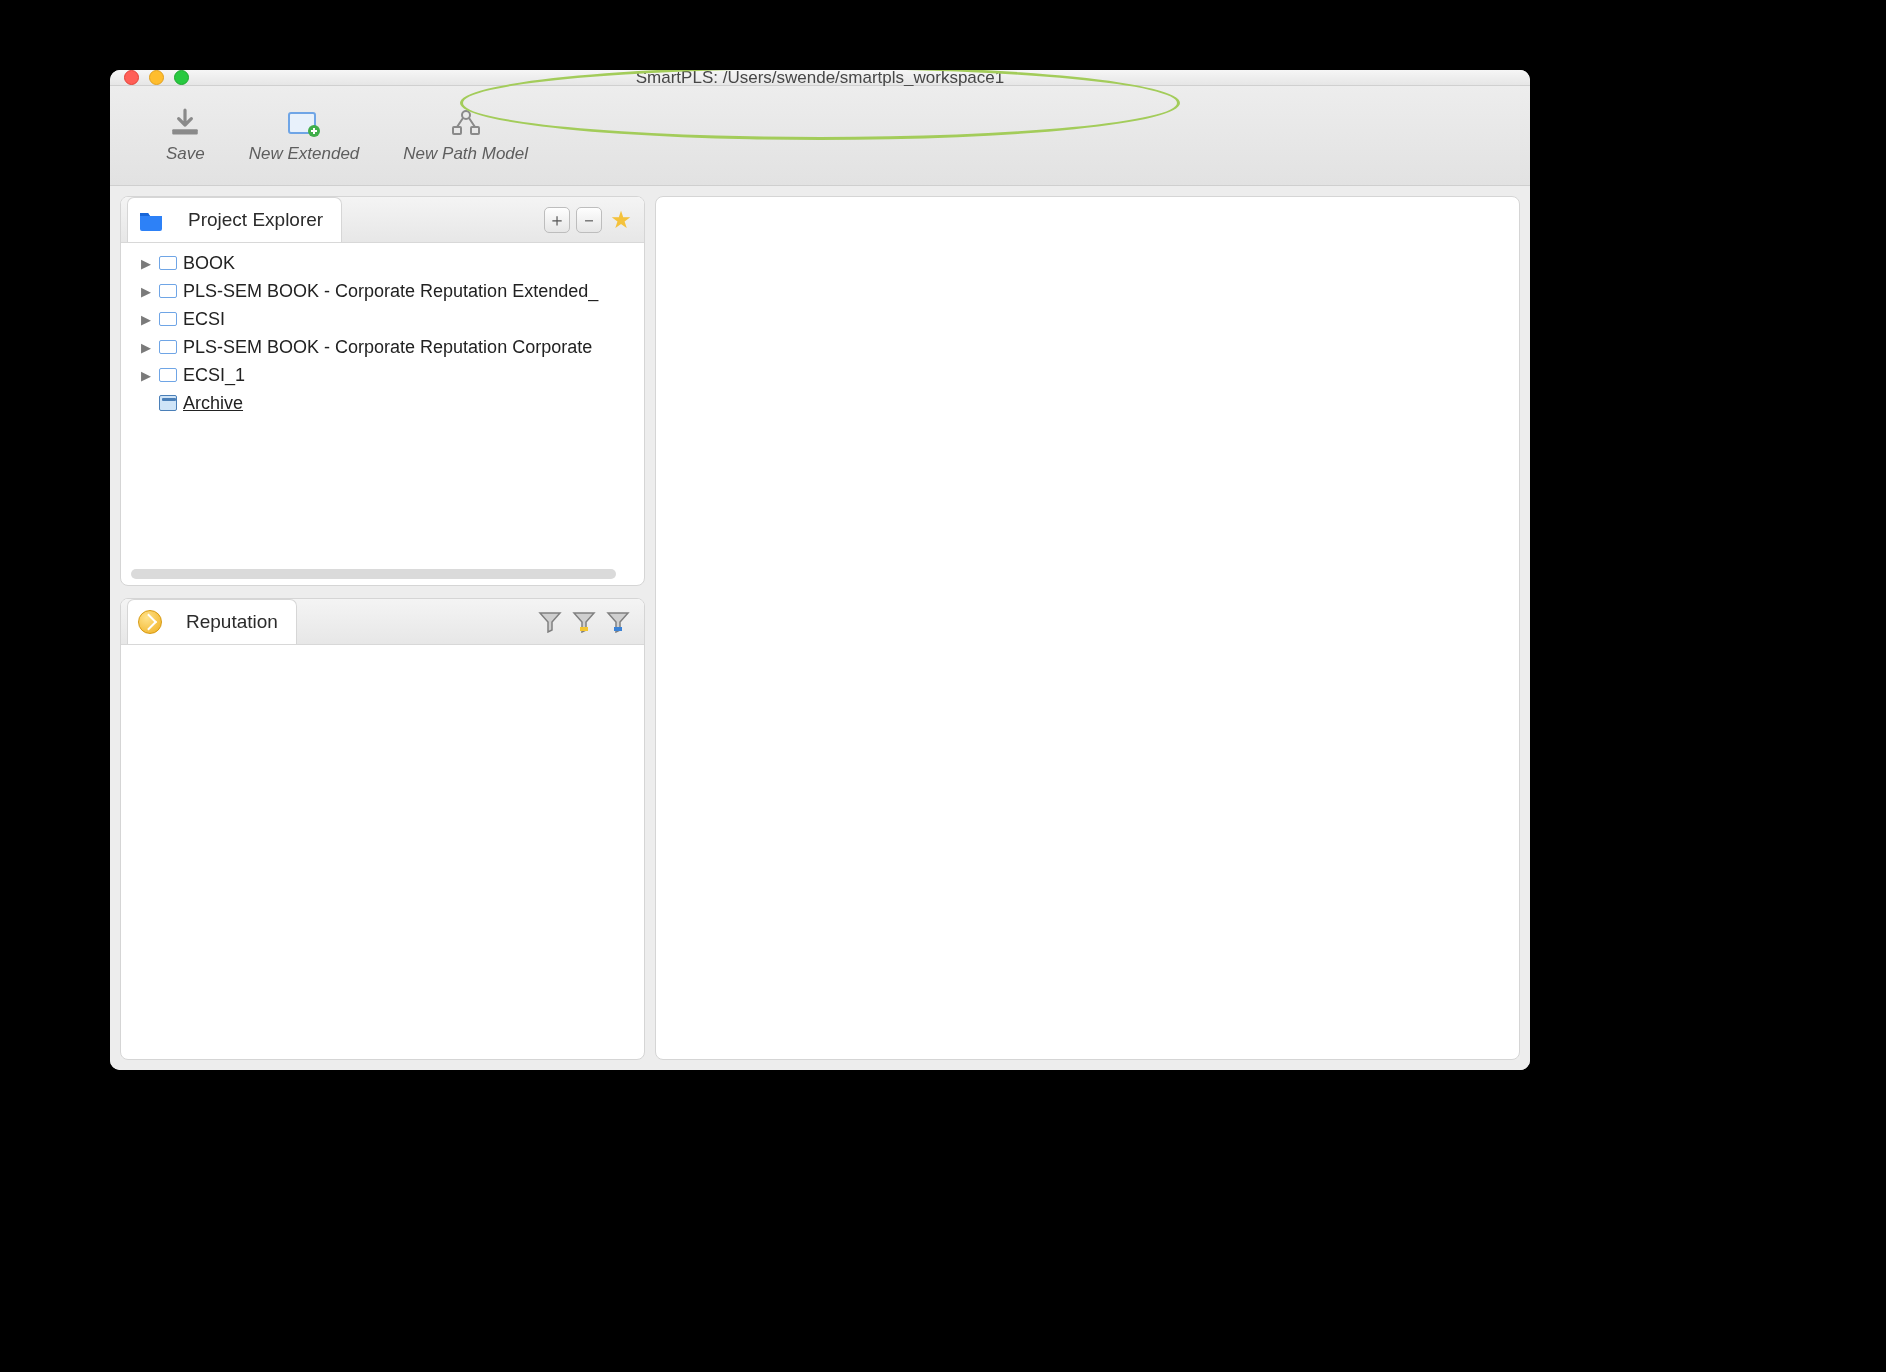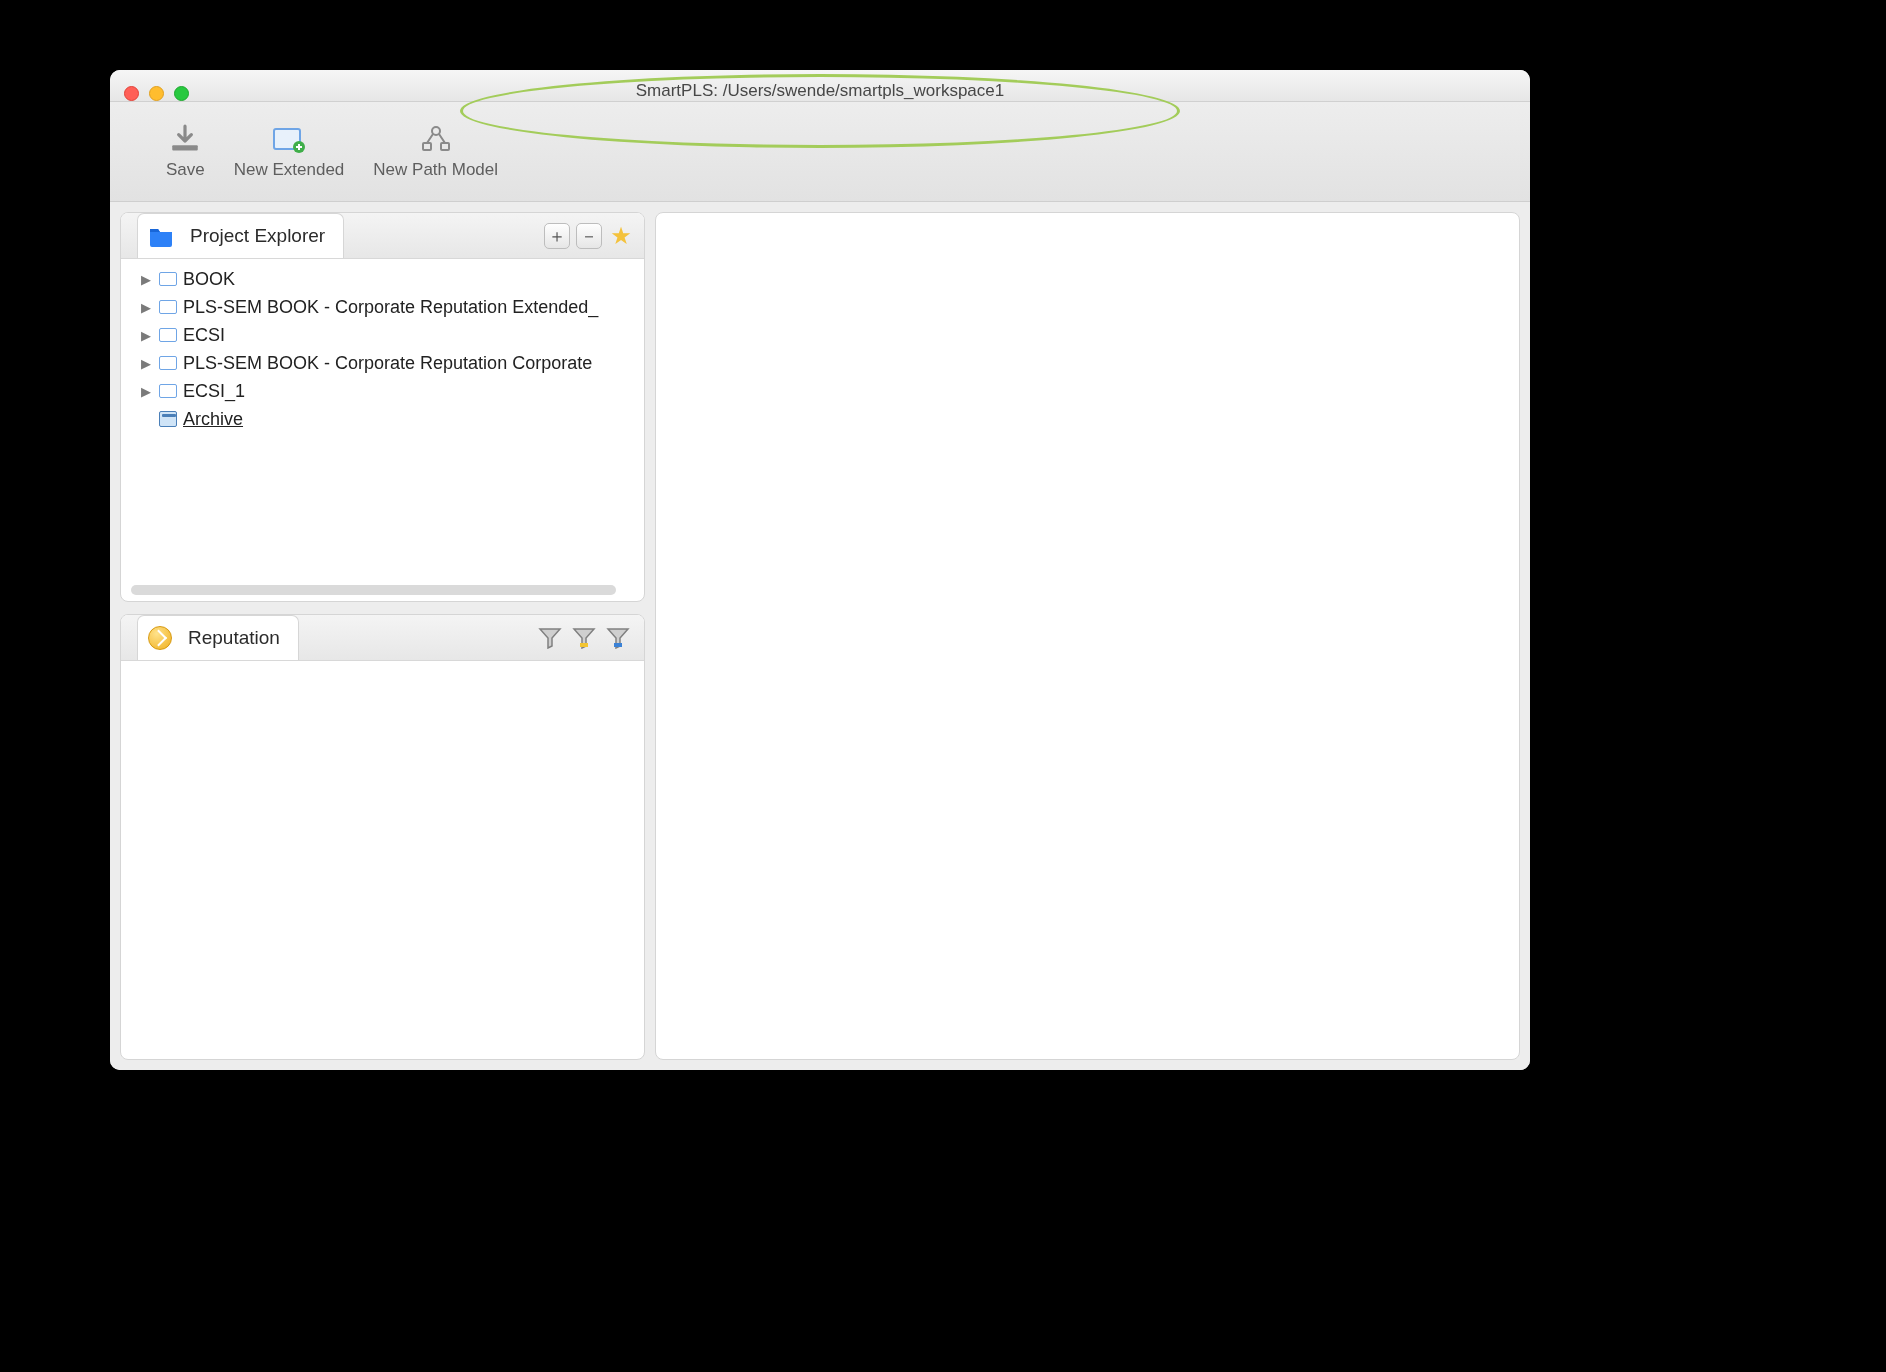--- a/index.html
+++ b/index.html
@@ -19,25 +19,25 @@
       width: 1420px;
       height: 1000px;
       background: #fff;
       border-radius: 10px;
       box-shadow: 0 30px 80px rgba(0,0,0,0.6);
       overflow: hidden;
       display: flex;
       flex-direction: column;
     }
     .titlebar {
-      height: 32px;
+      height: 16px;
       background: linear-gradient(#f6f6f6, #e6e6e6);
       border-bottom: 1px solid #d0d0d0;
       display: flex;
-      align-items: flex-end;
+      align-items: center;
       position: relative;
     }
     .traffic { display: flex; gap: 10px; margin-left: 14px; }
     .tl { width: 15px; height: 15px; border-radius: 50%; }
     .tl.red    { background: #ff5f57; border: 1px solid #e24238; }
     .tl.yellow { background: #ffbd2e; border: 1px solid #e0a020; }
     .tl.green  { background: #28c940; border: 1px solid #1ea82f; }
     .title-text {
       position: absolute;
       left: 50%;
@@ -58,23 +58,24 @@
       pointer-events: none;
       z-index: 10;
     }
 
     .toolbar {
       height: 100px;
       background: linear-gradient(#ededed, #e2e2e2);
       border-bottom: 1px solid #cfcfcf;
       display: flex;
       align-items: center;
-      gap: 29px;
+      gap: 44px;
       padding-left: 56px;
       position: relative;
+      font-style: italic;
     }
     .tb-btn {
       display: flex;
       flex-direction: column;
       align-items: center;
       gap: 6px;
       color: #5e5e5e;
       font-size: 17px;
       cursor: pointer;
     }
@@ -111,23 +112,23 @@
       border-bottom: 1px solid #d8d8d8;
     }
     .tab-chip {
       background: #fff;
       border: 1px solid #d6d6d6;
       border-bottom: none;
       border-radius: 7px 7px 0 0;
       height: 100%;
       display: flex;
       align-items: center;
-      gap: 16px;
+      gap: 24px;
       padding: 0 18px 0 10px;
-      margin-left: 16px;
+      margin-left: 6px;
       font-size: 19px;
       color: #2b2b2b;
     }
     .folder-blue {
       width: 26px; height: 22px;
     }
     .header-icons { margin-left: auto; display:flex; gap:6px; padding-right:10px; }
     .hicon {
       width: 26px; height: 26px;
       border: 1px solid #bdbdbd;

